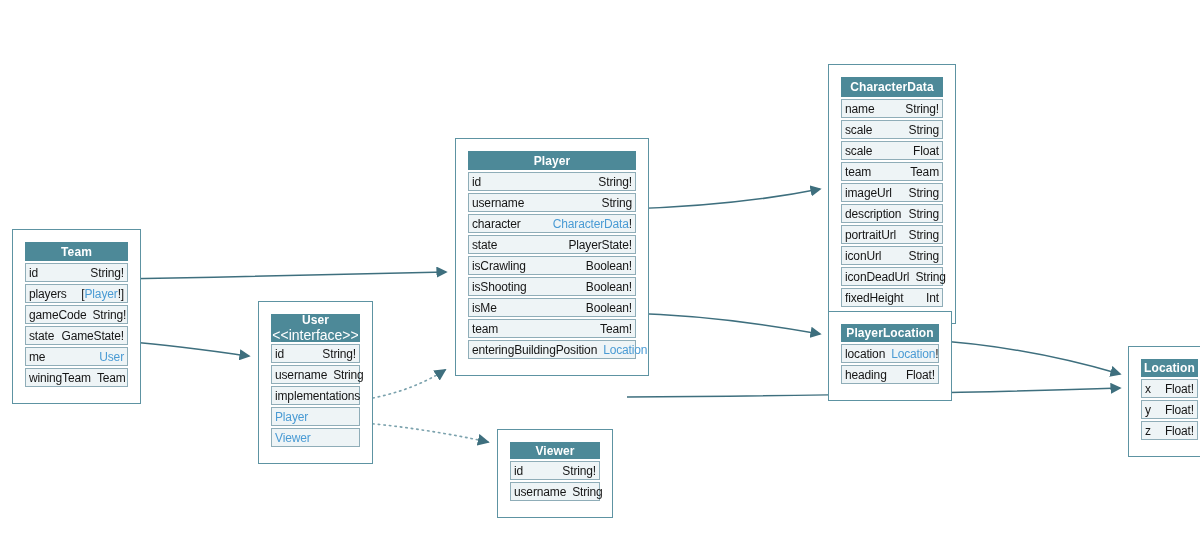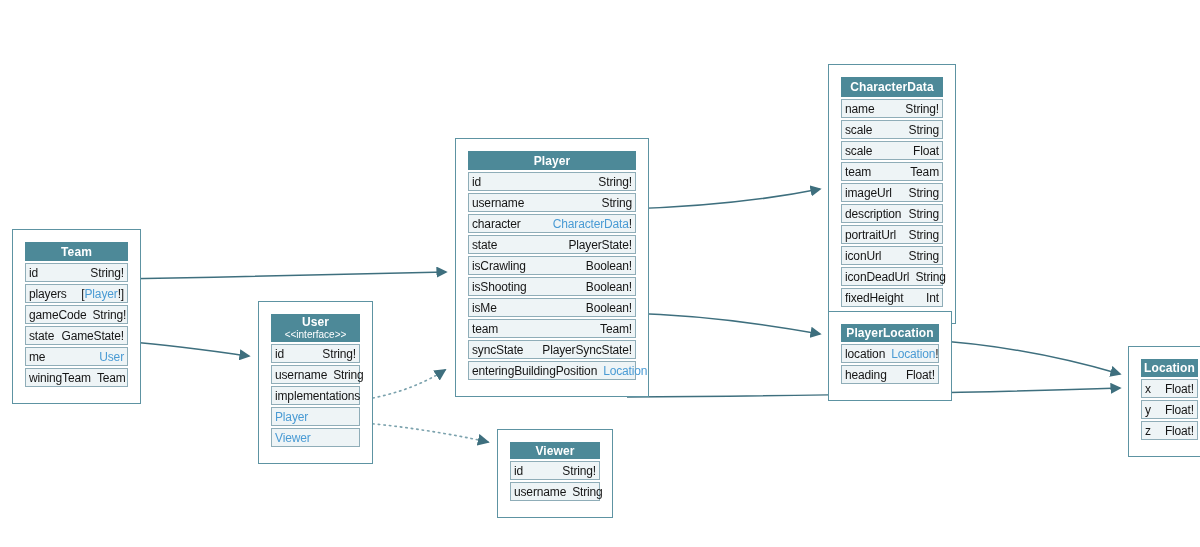--- a/index.html
+++ b/index.html
@@ -11,21 +11,21 @@
   #edges{position:absolute;left:0;top:0;pointer-events:none;}
   .etable{
     position:absolute;background:#ffffff;border:1px solid #5d93a2;
     box-sizing:content-box;padding:12px;
   }
   .thead{
     background:#4d8998;color:#ffffff;display:flex;flex-direction:column;
     align-items:center;justify-content:center;margin:0 0 2px 0;
   }
   .ttitle{font-size:12px;font-weight:bold;line-height:1;letter-spacing:.1px;}
-  .tsub{font-size:10px;line-height:1;margin-top:2px;}
+  .tsub{font-size:14px;line-height:1;margin-top:2px;}
   .trow{
     height:19px;box-sizing:border-box;background:#eef4f6;border:1px solid #8fadb8;
     margin:0 0 2px 0;display:flex;align-items:center;justify-content:space-between;
     padding:0 3px;font-size:12px;white-space:nowrap;letter-spacing:-0.15px;color:#151515;
   }
   .trow:last-child{margin-bottom:4px;}
   .flabel{margin-right:6px;}
   .ftype{margin-left:auto;}
   .link{color:#4a9bd4;}
   .edge-solid{stroke:#3e6f7e;stroke-width:1.5;fill:none;}
@@ -132,24 +132,20 @@
       </div>
       <div class="trow">
         <span class="flabel">isMe</span>
         <span class="ftype"><span class="tpost">Boolean!</span></span>
       </div>
       <div class="trow">
         <span class="flabel">team</span>
         <span class="ftype"><span class="tpost">Team!</span></span>
       </div>
       <div class="trow">
-        <span class="flabel">syncState</span>
-        <span class="ftype"><span class="tpost">PlayerSyncState!</span></span>
-      </div>
-      <div class="trow">
         <span class="flabel">enteringBuildingPosition</span>
         <span class="ftype"><span class="link">Location</span></span>
       </div>
     </div>
     <div class="etable" style="left: 497px; top: 429px; width: 90px;">
       <div class="thead" style="height: 17px;">
         <div class="ttitle">Viewer</div>
       </div>
       <div class="trow">
         <span class="flabel">id</span>

